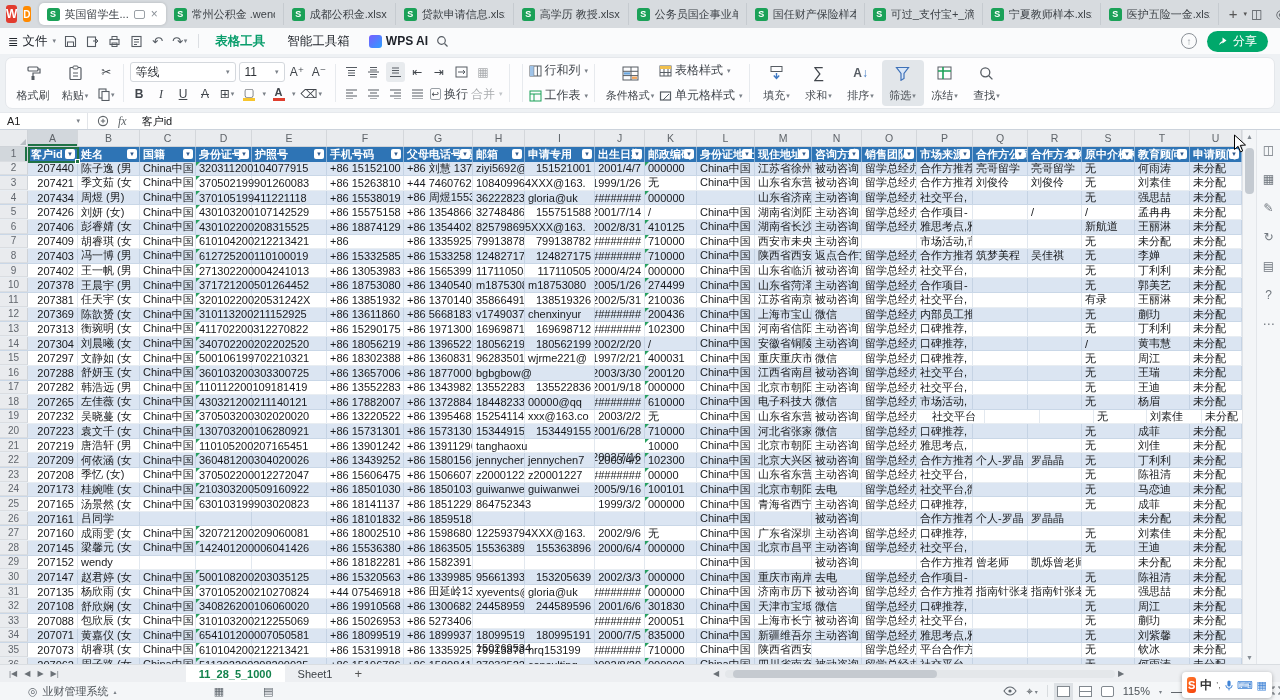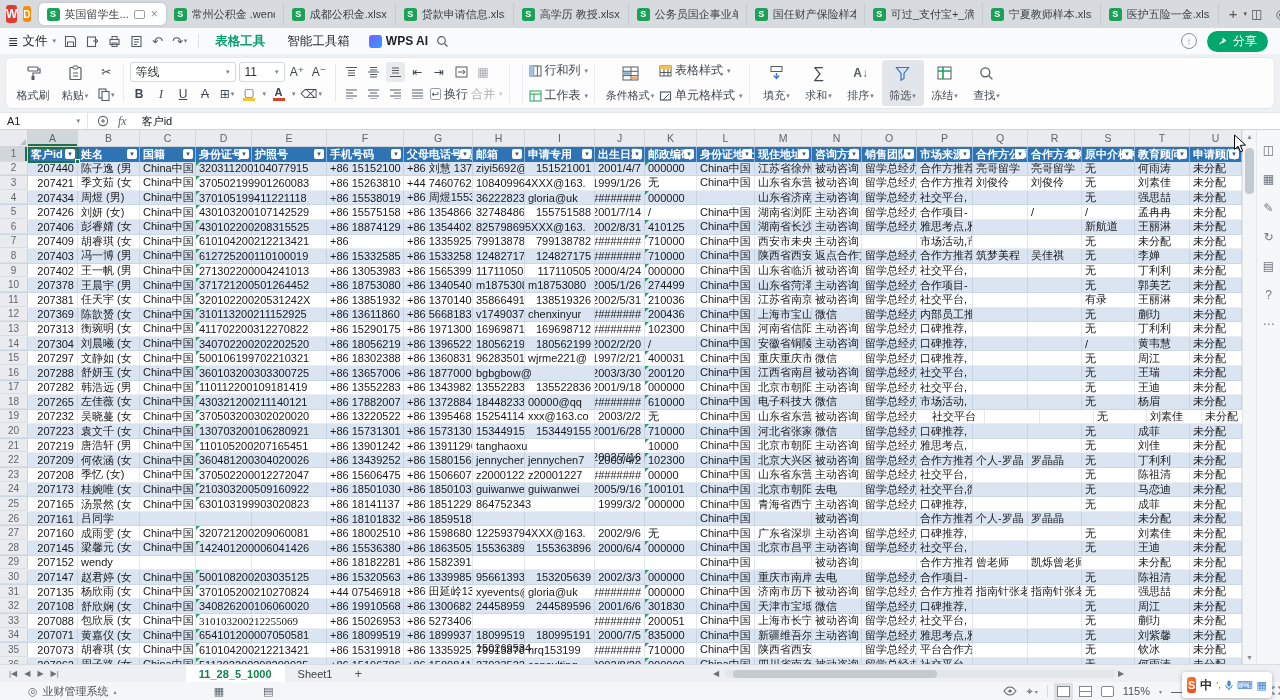--- a/index.html
+++ b/index.html
@@ -1364,21 +1364,21 @@
         <div class="cell" style="min-width: 54px; width: 54px;"></div>
         <div class="cell" style="min-width: 53px; width: 53px;">无</div>
         <div class="cell" style="min-width: 55px; width: 55px;">周江</div>
         <div class="cell" style="min-width: 52px; width: 52px;">未分配</div>
       </div>
       <div class="row">
         <div class="rownum">33</div>
         <div class="cell right" style="min-width: 50px; width: 50px;">207088</div>
         <div class="cell" style="min-width: 62px; width: 62px;">包欣辰 (女</div>
         <div class="cell" style="min-width: 56px; width: 56px;">China中国</div>
-        <div class="cell ovf" style="min-width: 56px; width: 56px; font-family: Liberation Serif, serif;">310103200212255069<i class="tri"></i></div>
+        <div class="cell ovf" style="min-width: 56px; width: 56px;">310103200212255069<i class="tri"></i></div>
         <div class="cell" style="min-width: 75px; width: 75px;"></div>
         <div class="cell" style="min-width: 77px; width: 77px;">+86 15026953</div>
         <div class="cell" style="min-width: 69px; width: 69px;">+86 52734062</div>
         <div class="cell ovf" style="min-width: 52px; width: 52px; margin-top: 27px;">150269534</div>
         <div class="cell" style="min-width: 70px; width: 70px;"></div>
         <div class="cell right" style="min-width: 50px; width: 50px;">#########</div>
         <div class="cell" style="min-width: 52px; width: 52px;">200051<i class="tri"></i></div>
         <div class="cell" style="min-width: 58px; width: 58px;">China中国</div>
         <div class="cell" style="min-width: 57px; width: 57px;">上海市长宁</div>
         <div class="cell" style="min-width: 50px; width: 50px;">被动咨询</div>

